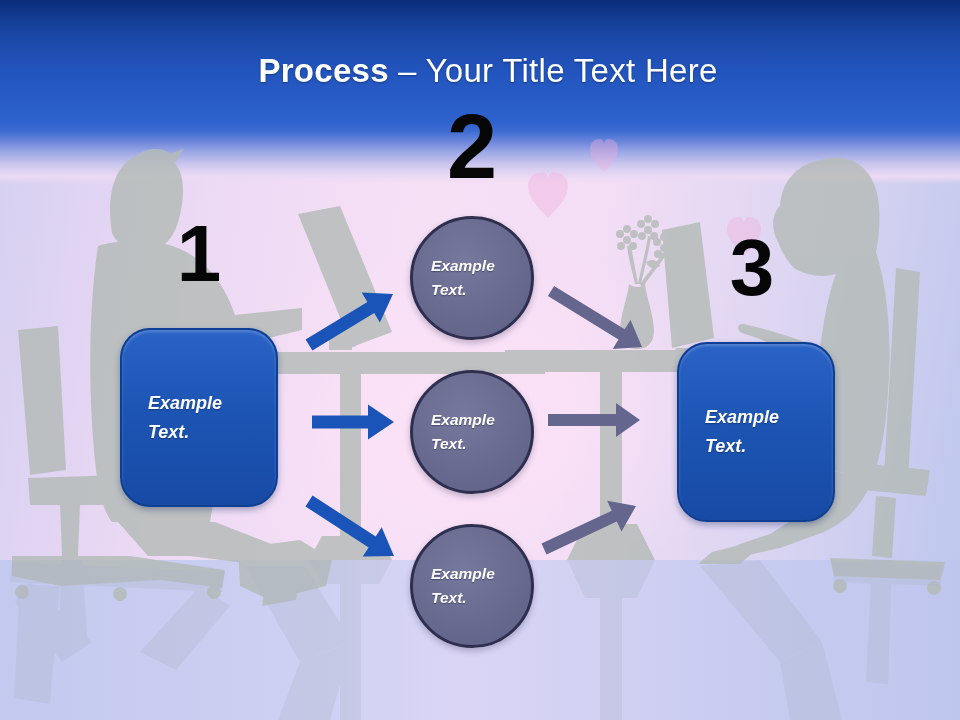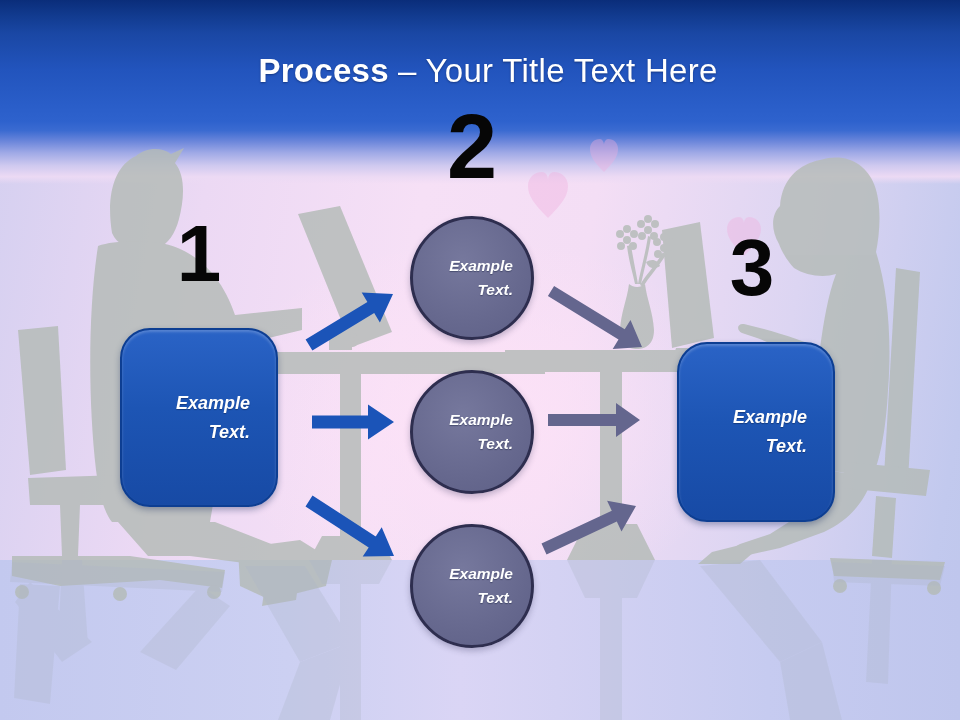--- a/index.html
+++ b/index.html
@@ -36,21 +36,21 @@
   .box-left{left:120px;top:328px;}
   .box-right{left:677px;top:342px;height:180px;}
   .pcircle{position:absolute;width:124px;height:124px;border-radius:50%;
     background:radial-gradient(circle at 42% 35%,#76789d 0%,#66688e 62%,#5d5f86 100%);
     border:3px solid #2e2e4f;box-sizing:border-box;
     box-shadow:0 3px 6px rgba(40,40,80,.28);
     display:flex;align-items:center;justify-content:center;}
   .circ-top{left:410px;top:216px;}
   .circ-mid{left:410px;top:370px;}
   .circ-bot{left:410px;top:524px;}
-  .shape-label{color:#fff;font-weight:700;font-style:italic;text-align:right;
+  .shape-label{color:#fff;font-weight:700;font-style:italic;text-align:left;
     padding:0 26px;line-height:1.6;text-shadow:0 1px 1px rgba(10,20,50,.4);}
   .pbox .shape-label{font-size:18px;}
   .pcircle .shape-label{font-size:15.5px;padding:0 18px;line-height:1.55;}
   .arrows{position:absolute;inset:0;pointer-events:none;}
 </style>
 </head>
 <body>
 
 <div class="slide">
 

